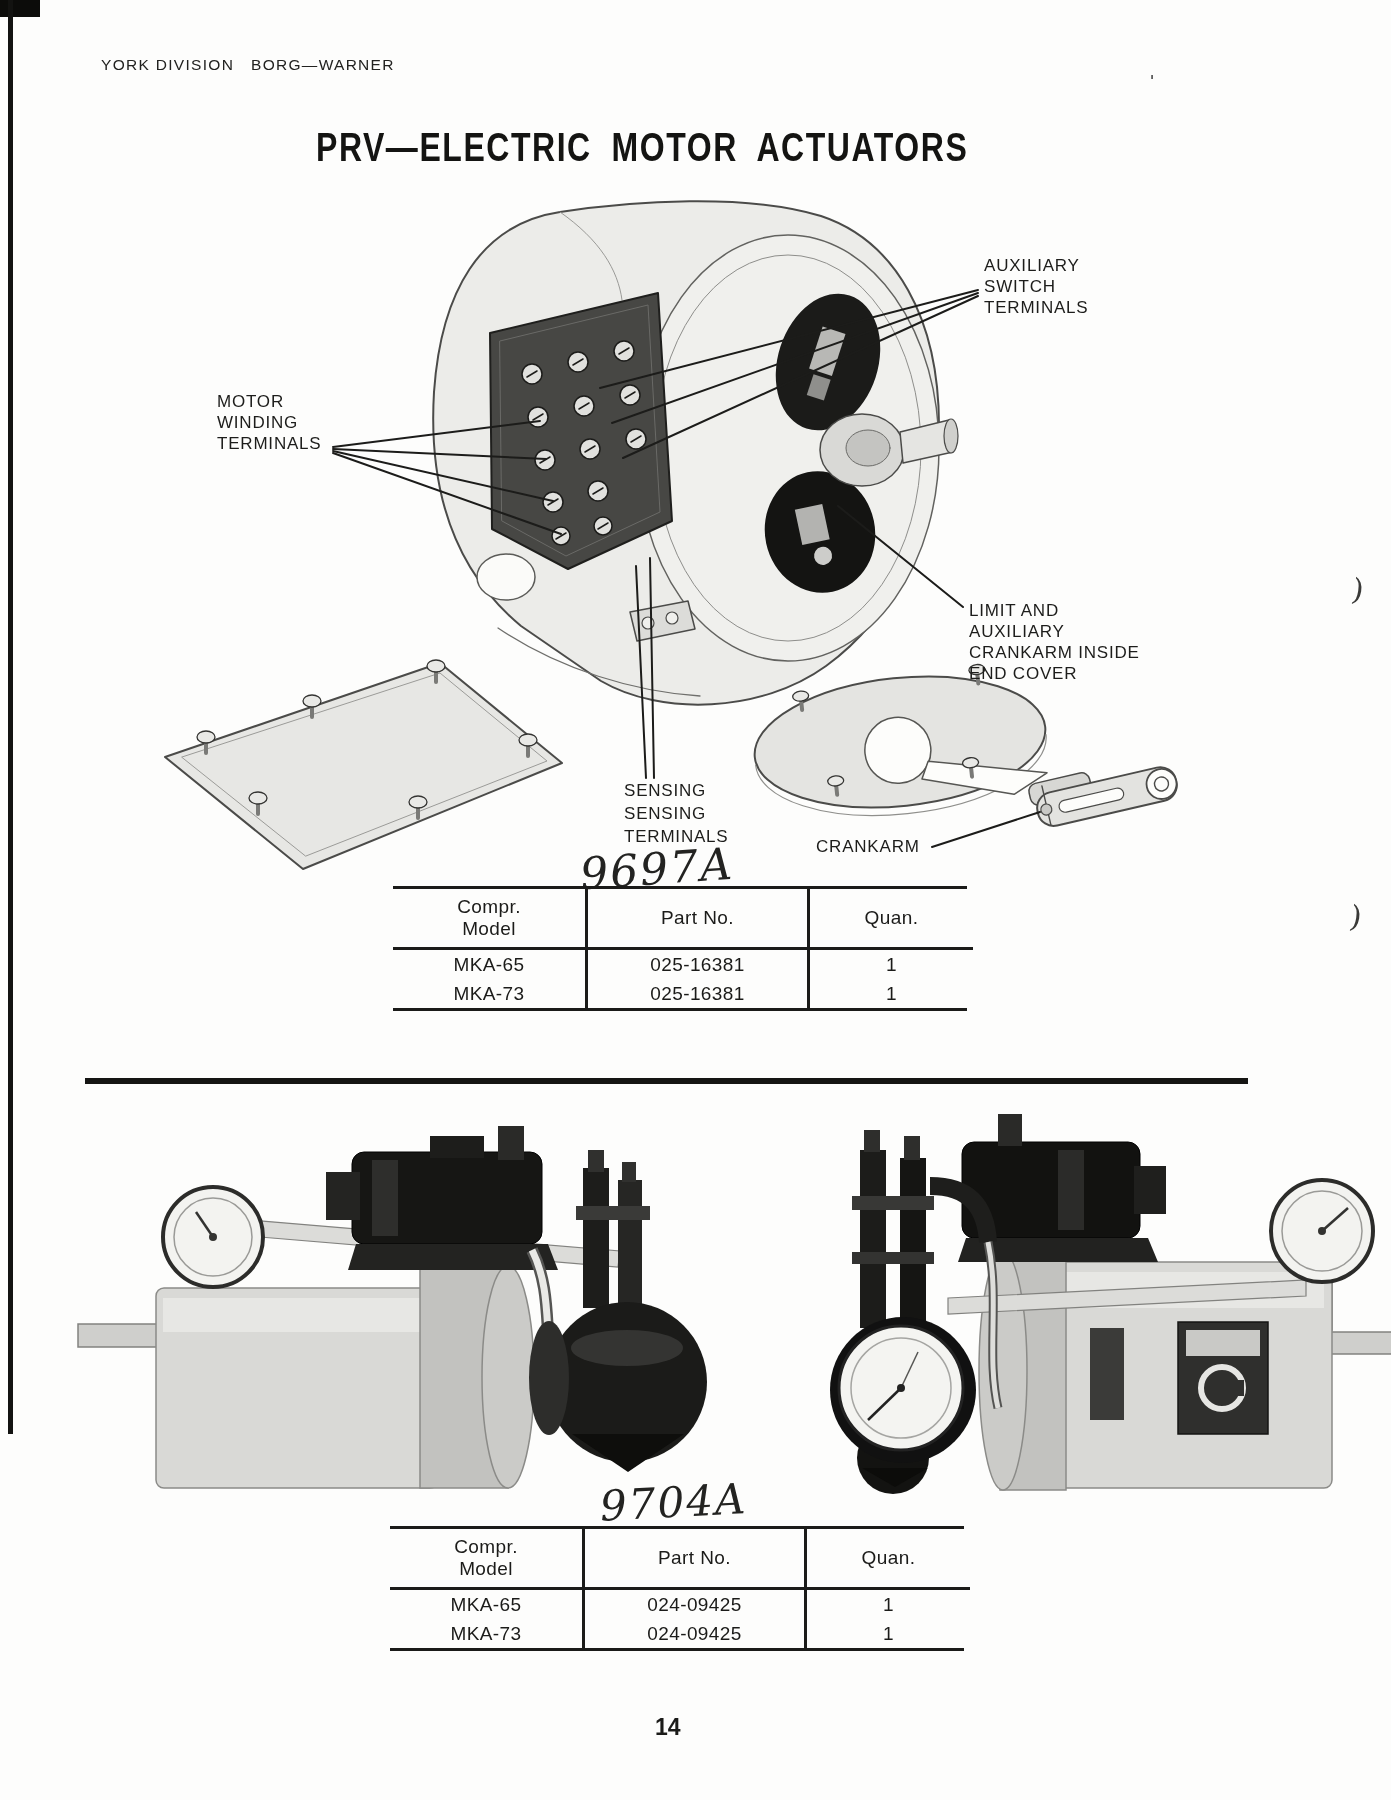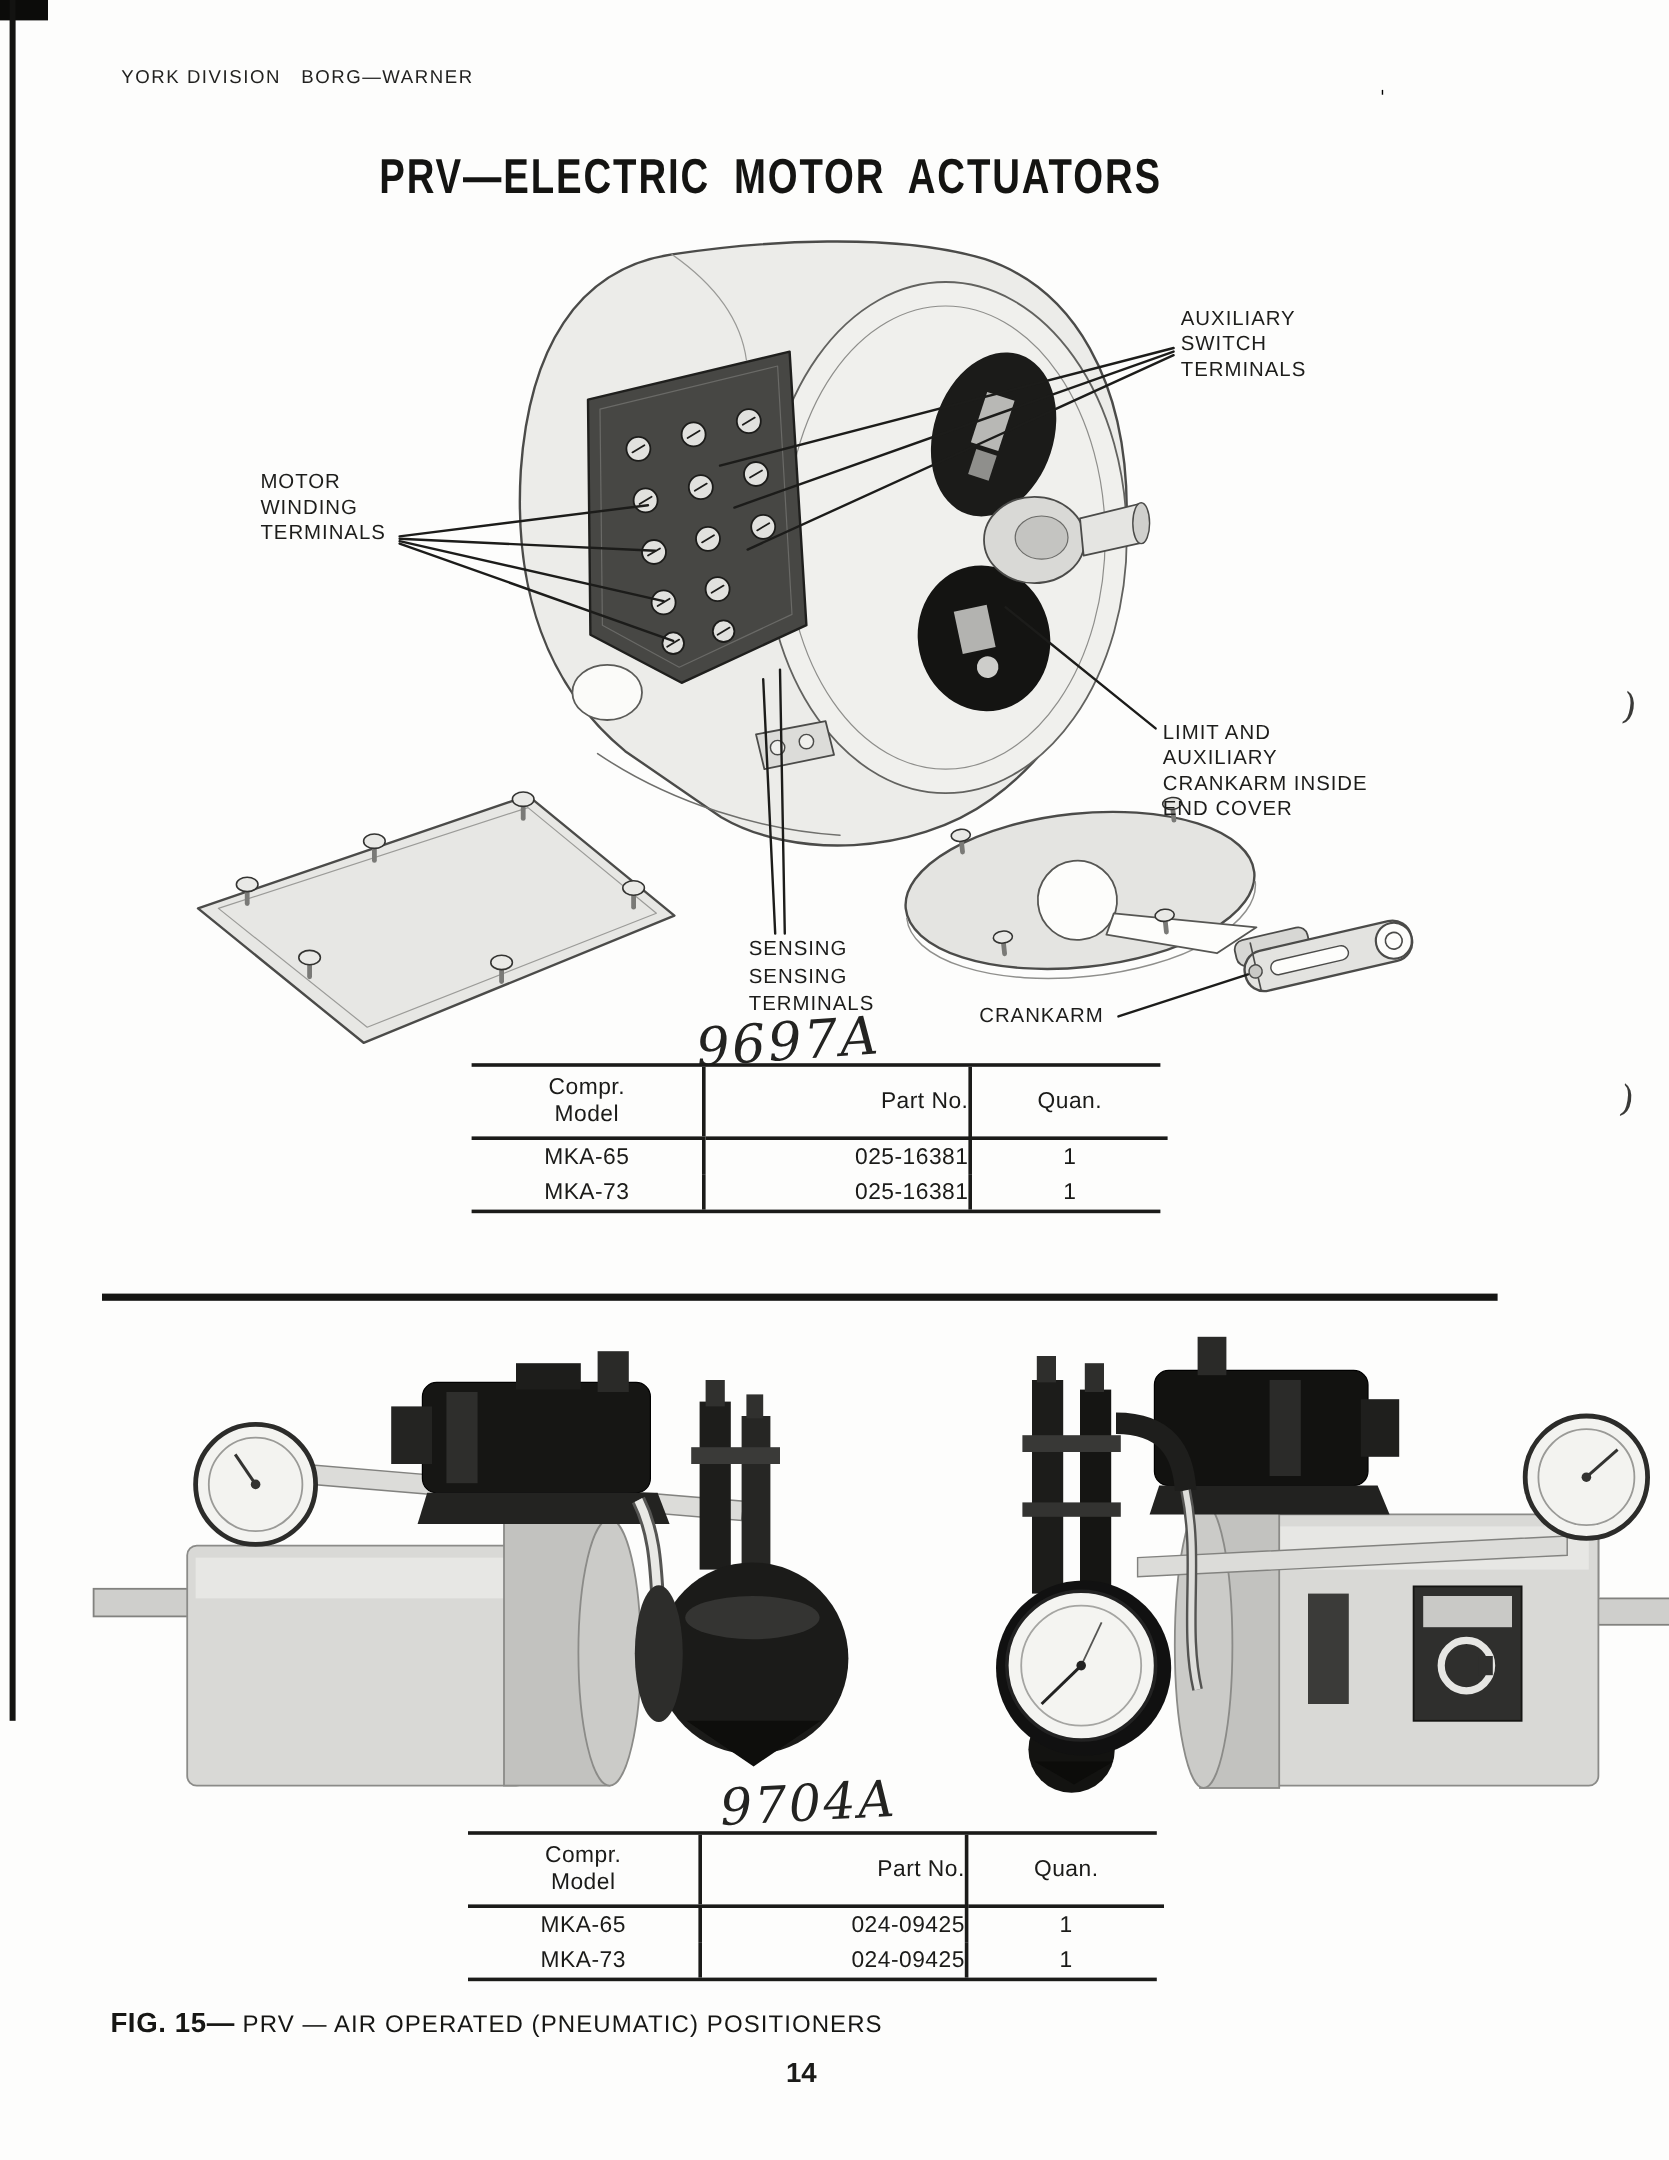--- a/index.html
+++ b/index.html
@@ -24,21 +24,21 @@
   .handwriting{position:absolute;font-family:"DejaVu Serif",serif;font-style:italic;
                color:#232321;letter-spacing:2px;white-space:nowrap;}
   
   .parts-table{position:absolute;border-top:3px solid #1b1b19;border-bottom:3px solid #1b1b19;}
   .parts-table table{border-collapse:collapse;width:100%;table-layout:fixed;}
   .parts-table th,.parts-table td{font-family:"Liberation Sans",sans-serif;font-size:19px;
       font-weight:normal;color:#1b1b19;text-align:center;padding:0;letter-spacing:.4px;}
   .parts-table thead th{height:58px;border-bottom:3px solid #1b1b19;vertical-align:middle;line-height:22px;}
   .parts-table tbody td{height:29px;vertical-align:middle;}
   .parts-table .c1{width:192px;}
-  .parts-table .c2{width:219px;border-left:3px solid #1b1b19;border-right:3px solid #1b1b19;text-align:right;}
+  .parts-table .c2{width:219px;border-left:3px solid #1b1b19;border-right:3px solid #1b1b19;}
   .parts-table .c3{width:163px;}
   
   .fig-caption{position:absolute;color:#161614;white-space:nowrap;}
   .fig-caption .cap-bold{font-weight:bold;font-size:23px;letter-spacing:.5px;}
   .fig-caption .cap-rest{font-size:20px;letter-spacing:.9px;}
   .rule{position:absolute;background:#151513;}
   .page-number{position:absolute;left:655px;top:1714px;font-size:23px;font-weight:bold;color:#1b1b19;text-align:right;}
   svg{position:absolute;left:0;top:0;}
 </style>
 </head>
@@ -352,19 +352,16 @@
         </tr>
         <tr>
           <td class="c1">MKA-73</td>
           <td class="c2">024-09425</td>
           <td class="c3">1</td>
         </tr>
       </tbody>
     </table>
   </div>
 
-  <div class="fig-caption" style="left:92px;top:1672px;">
-    <span class="cap-bold">FIG. 15—</span><span class="cap-rest"> PRV — AIR OPERATED (PNEUMATIC) POSITIONERS</span>
-  </div>
 
   <div class="page-number">14</div>
 
 </div>
 
 </body></html>

